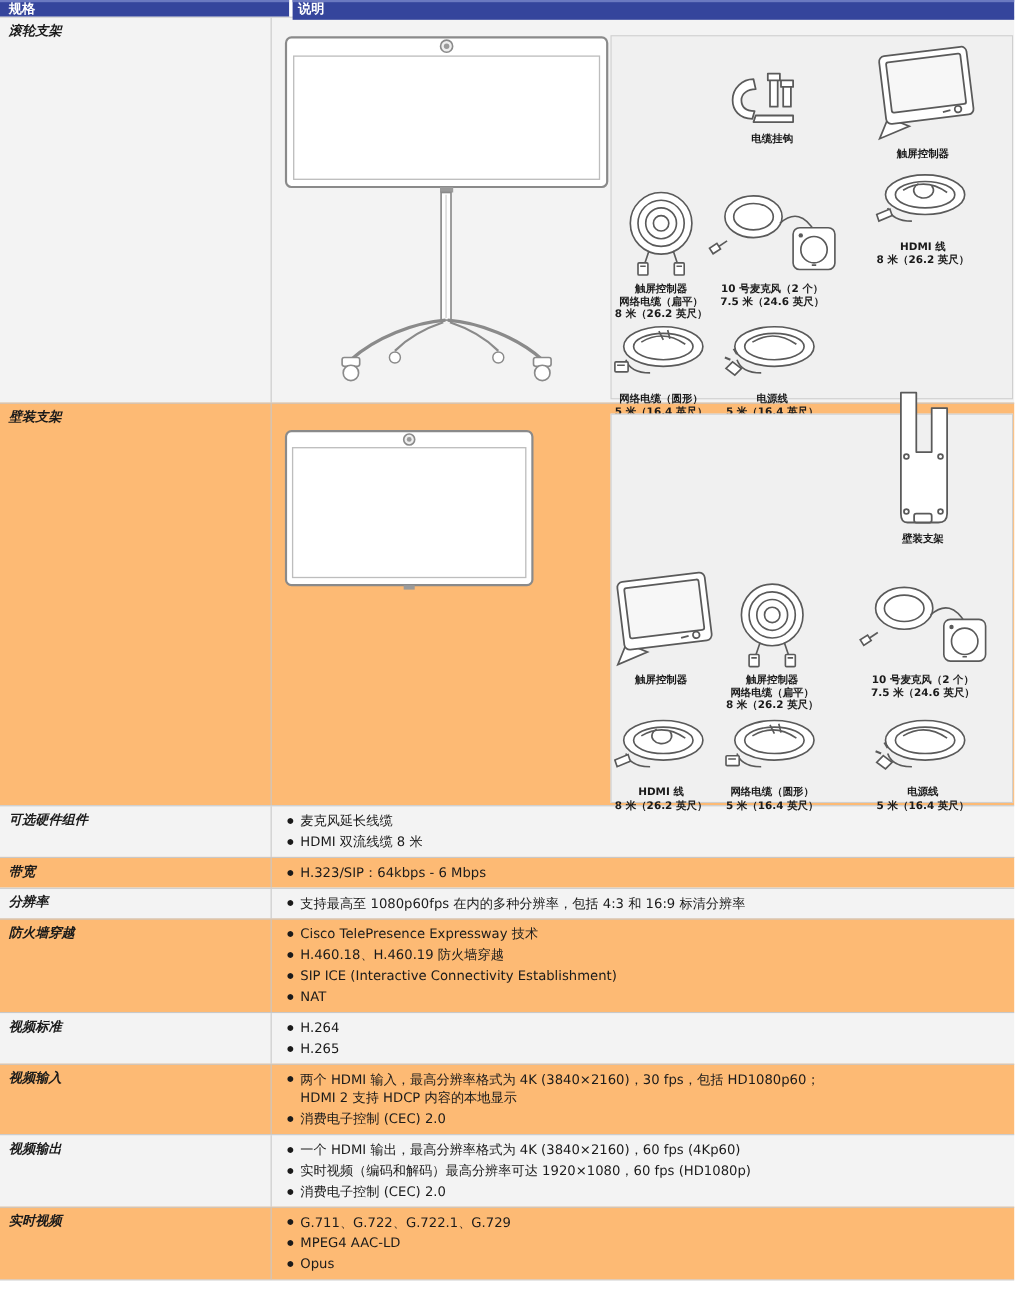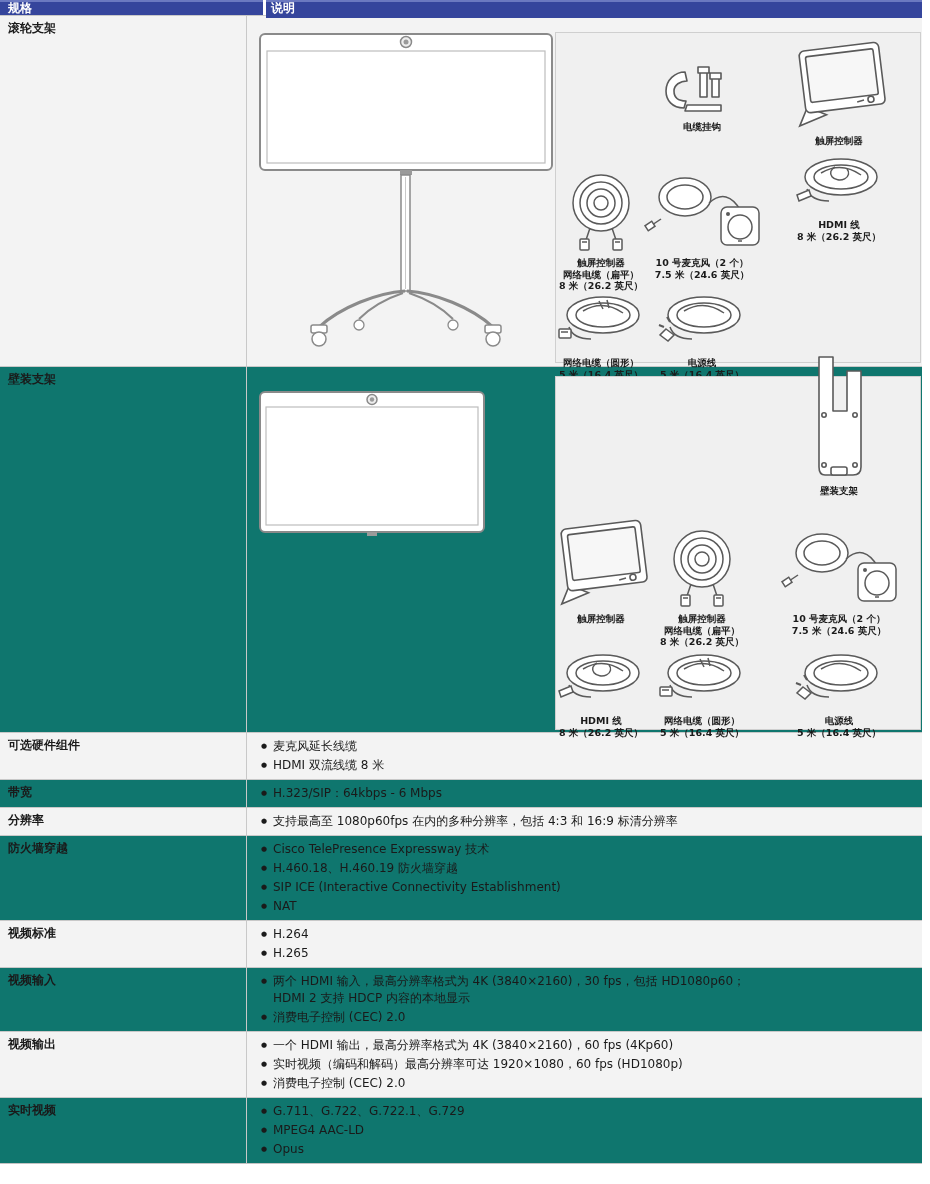--- a/index.html
+++ b/index.html
@@ -12,24 +12,24 @@
   
   .thead{display:flex;height:15px;background:#ffffff;}
   .th{background:#35459c;border-top:2px solid #6b79c0;color:#ffffff;
       font-weight:bold;font-size:12px;line-height:12px;overflow:hidden;
       box-sizing:border-box;}
   .th-spec{width:263px;padding:0 0 0 8px;}
   .th-gap{width:3px;background:#ffffff;}
   .th-desc{flex:1;padding:0 0 16px 5px;}
 
   
-  .row{display:flex;border-top:1px solid #c8c8c8;background:#0f766e;}
+  .row{display:flex;border-top:1px solid #c8c8c8;background:#fdba74;}
   .row.alt{background:#f3f3f3;}
   .label-cell{width:247px;box-sizing:border-box;border-right:1px solid #c8c8c8;
-      padding:4px 8px 4px 8px;font-size:12px;font-weight:bold;line-height:16px;}
+      padding:4px 8px 4px 8px;font-size:12px;font-weight:bold;line-height:16px;font-style:italic;}
   .content-cell{flex:1;box-sizing:border-box;padding:3px 8px 3px 14px;}
   .content-cell.illus{position:relative;padding:0;}
   .h-roller{height:350px;}
   .h-wall{height:365px;}
 
   
   .bullet{position:relative;padding-left:12px;font-size:12px;line-height:17px;
       margin:2px 0;white-space:pre-line;}
   .bullet::before{content:"\25CF";position:absolute;left:0;top:0;
       font-size:7px;line-height:17px;}

